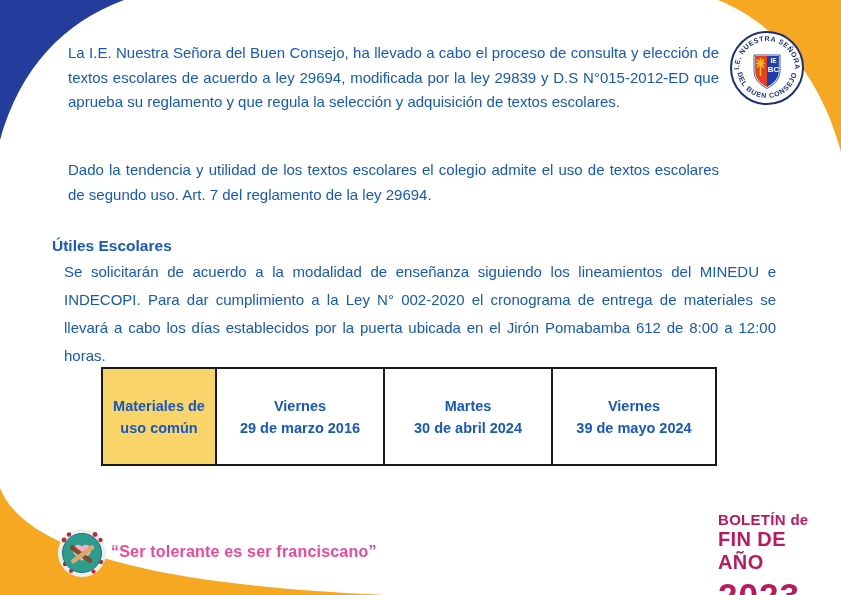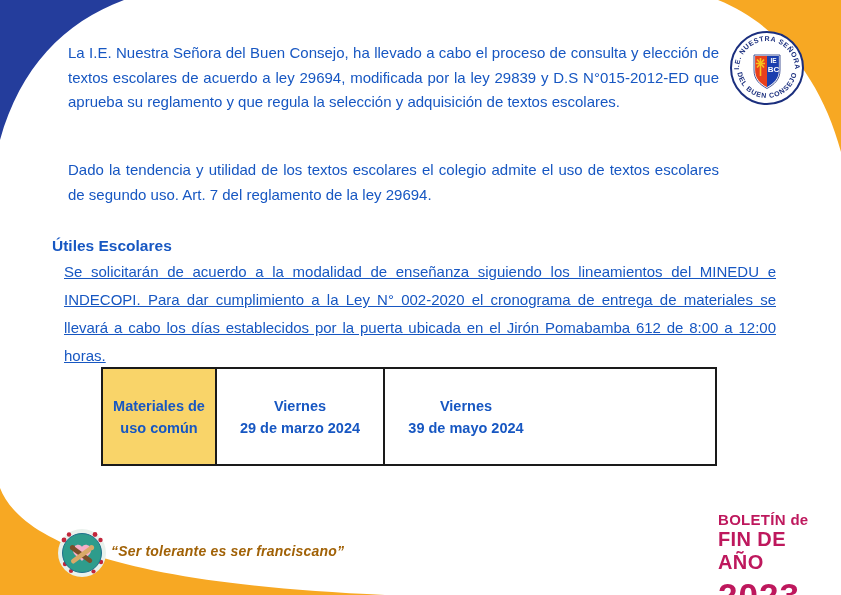--- a/index.html
+++ b/index.html
@@ -13,21 +13,21 @@
   .para{
     text-align:justify;
     font-size:15px;
     margin:0;
   }
   .para-1{left:68px;top:41px;width:651px;line-height:24.5px;}
   .para-2{left:68px;top:158px;width:651px;line-height:24.5px;}
   .section-heading{
     left:52px;top:237px;font-size:15.5px;font-weight:bold;margin:0;
   }
-  .para-3{left:64px;top:258px;width:712px;line-height:28px;text-decoration:underline;}
+  .para-3{left:64px;top:258px;width:712px;line-height:28px;}
   
   .sched-table{
     position:absolute;left:101px;top:367px;
     display:flex;border:2px solid #1a1a1a;box-sizing:border-box;
     width:616px;height:99px;background:#ffffff;
   }
   .sched-cell{
     box-sizing:border-box;display:flex;flex-direction:column;
     justify-content:center;align-items:center;text-align:right;
     color:#1757c2;font-weight:bold;font-size:14.5px;line-height:22px;
@@ -37,21 +37,21 @@
   .cell-materials{width:112px;background:#f9d469;}
   .cell-d1{width:168px;}
   .cell-d2{width:168px;}
   .cell-d3{width:164px;}
   
   .school-badge{position:absolute;left:729px;top:30px;width:76px;height:76px;}
   
   .franciscan-logo{position:absolute;left:57px;top:528px;width:50px;height:50px;}
   .footer-quote{
     position:absolute;left:111px;top:543px;
-    color:#a16207;font-weight:bold;font-size:14px;letter-spacing:.2px;font-style:italic;
+    color:#ec4899;font-weight:bold;font-size:16px;letter-spacing:.2px;
   }
   .boletin{
     position:absolute;left:718px;top:511px;width:100px;
     color:#be185d;font-weight:bold;line-height:1.15;
   }
   .boletin-line1{font-size:15px;letter-spacing:.3px;}
   .boletin-line2{font-size:20px;letter-spacing:.4px;}
   .boletin-year{font-size:35px;line-height:1.0;letter-spacing:1px;margin-top:4px;}
 </style>
 </head>
@@ -70,21 +70,25 @@
   <h3 class="content-text section-heading">Útiles Escolares</h3>
   <p class="content-text para para-3">Se solicitarán de acuerdo a la modalidad de enseñanza siguiendo los lineamientos del MINEDU e INDECOPI. Para dar cumplimiento a la Ley N° 002-2020 el cronograma de entrega de materiales se llevará a cabo los días establecidos por la puerta ubicada en el Jirón Pomabamba 612 de 8:00 a 12:00 horas.</p>
 
   <div class="sched-table">
     <div class="sched-cell cell-materials">
       <span>Materiales de</span>
       <span>uso común</span>
     </div>
     <div class="sched-cell cell-d1">
       <span>Viernes</span>
-      <span>29 de marzo 2024</span>
+      <span>29 de marzo 2016</span>
+    </div>
+    <div class="sched-cell cell-d2">
+      <span>Martes</span>
+      <span>30 de abril 2024</span>
     </div>
     <div class="sched-cell cell-d3">
       <span>Viernes</span>
       <span>39 de mayo 2024</span>
     </div>
   </div>
 
   <svg class="school-badge" viewBox="0 0 76 76" aria-hidden="true">
     <defs>
       <path id="arcTop" d="M 10,39 A 28,28 0 0 1 66,39" fill="none"></path>

